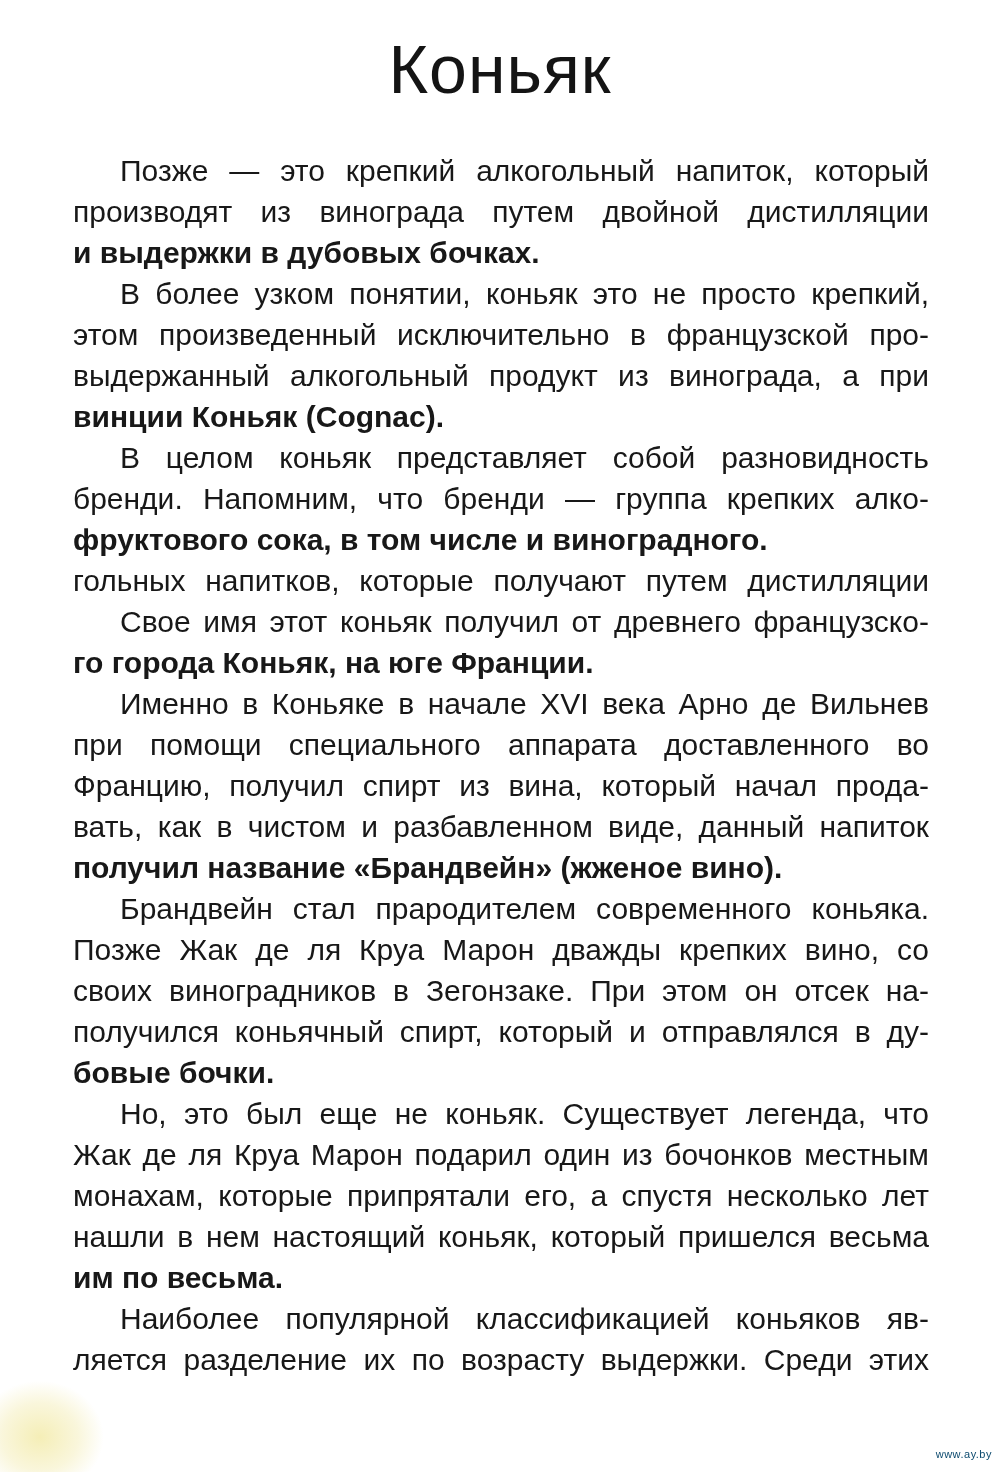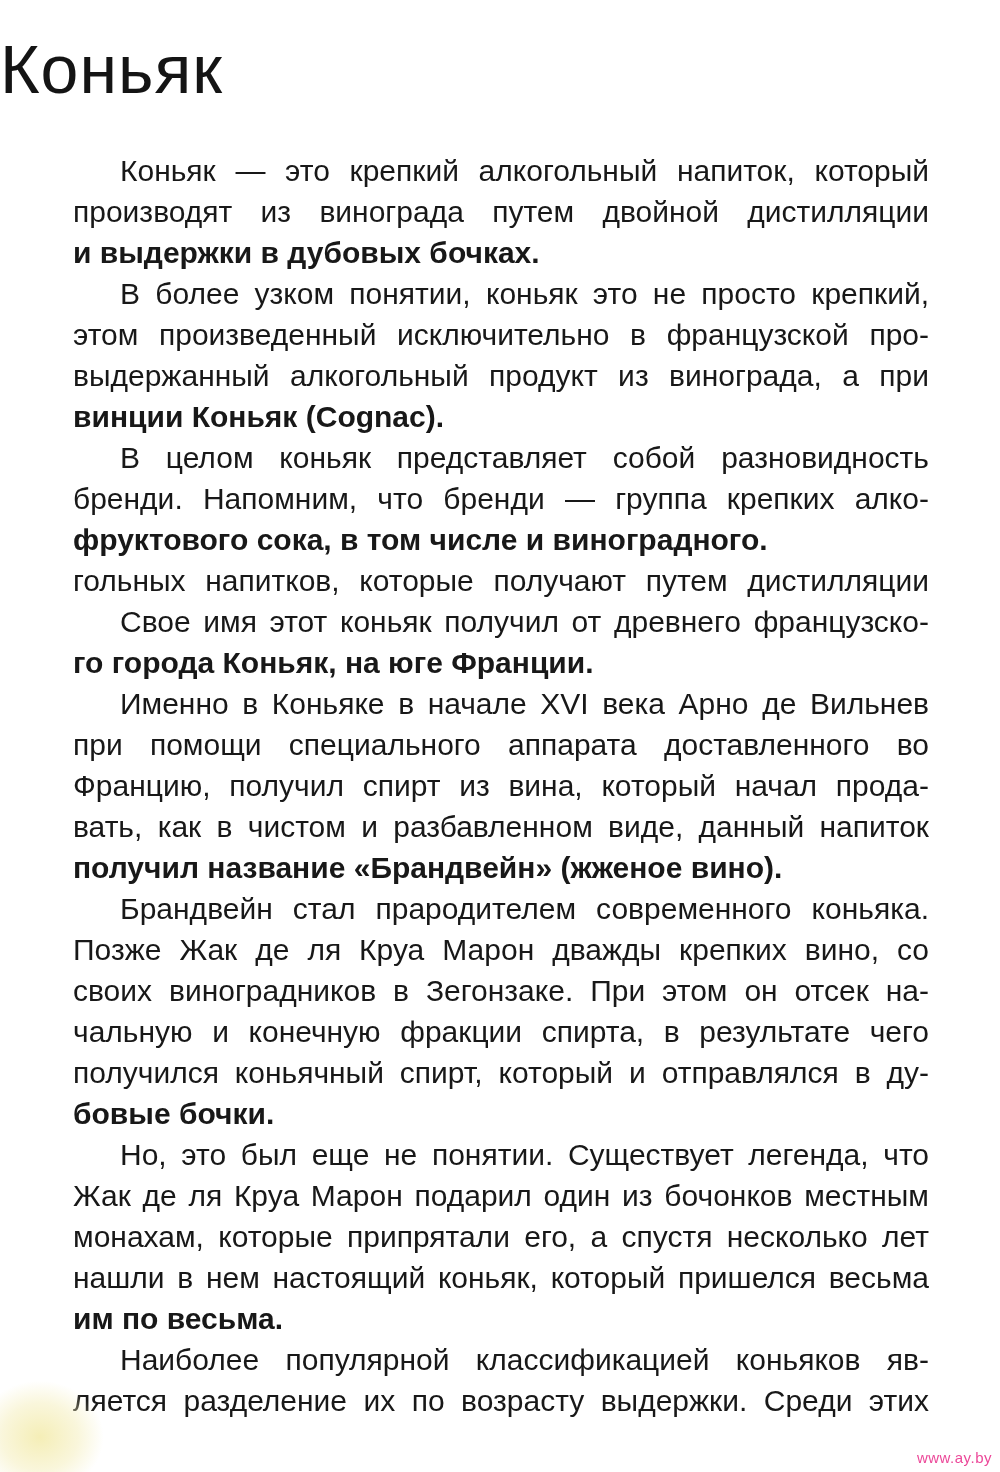--- a/index.html
+++ b/index.html
@@ -15,20 +15,21 @@
     overflow: hidden;
     font-family: "Liberation Sans", sans-serif;
     color: #181818;
   }
   .title {
     position: absolute;
     top: 30px;
     left: 0;
     width: 100%;
     margin: 0;
+    text-align: center;
     font-size: 68px;
     font-weight: 400;
     letter-spacing: 1px;
     color: #141414;
   }
   .article-body {
     position: absolute;
     top: 150px;
     left: 73px;
     width: 856px;
@@ -60,35 +61,35 @@
     height: 150px;
     background: radial-gradient(ellipse closest-side,
                 rgba(243, 235, 170, 0.85) 0%,
                 rgba(245, 239, 190, 0.55) 45%,
                 rgba(248, 244, 210, 0.0) 75%);
     pointer-events: none;
   }
   .watermark {
     position: absolute;
     right: 8px;
-    bottom: 6px;
-    font-size: 15px;
+    bottom: 12px;
+    font-size: 11px;
     letter-spacing: 0.5px;
-    color: #ec4899;
+    color: #0c4a6e;
   }
 </style>
 </head>
 <body>
 
 <div class="page">
   <h1 class="title">Коньяк</h1>
 
   <div class="article-body">
       <div class="para">
-        <div class="line first">Коньяк — это крепкий алкогольный напиток, который</div>
+        <div class="line first">Позже — это крепкий алкогольный напиток, который</div>
         <div class="line">производят из винограда путем двойной дистилляции</div>
         <div class="line lastline">и выдержки в дубовых бочках.</div>
       </div>
       <div class="para">
         <div class="line first">В более узком понятии, коньяк это не просто крепкий,</div>
         <div class="line">этом произведенный исключительно в французской про-</div>
         <div class="line">выдержанный алкогольный продукт из винограда, а при</div>
         <div class="line lastline">винции Коньяк (Cognac).</div>
       </div>
       <div class="para">
@@ -105,26 +106,25 @@
         <div class="line first">Именно в Коньяке в начале XVI века Арно де Вильнев</div>
         <div class="line">при помощи специального аппарата доставленного во</div>
         <div class="line">Францию, получил спирт из вина, который начал прода-</div>
         <div class="line">вать, как в чистом и разбавленном виде, данный напиток</div>
         <div class="line lastline">получил название «Брандвейн» (жженое вино).</div>
       </div>
       <div class="para">
         <div class="line first">Брандвейн стал прародителем современного коньяка.</div>
         <div class="line">Позже Жак де ля Круа Марон дважды крепких вино, со</div>
         <div class="line">своих виноградников в Зегонзаке. При этом он отсек на-</div>
-        <div class="line">чальную и конечную фракции спирта, в результате чего</div>
         <div class="line">получился коньячный спирт, который и отправлялся в ду-</div>
         <div class="line lastline">бовые бочки.</div>
       </div>
       <div class="para">
-        <div class="line first">Но, это был еще не понятии. Существует легенда, что</div>
+        <div class="line first">Но, это был еще не коньяк. Существует легенда, что</div>
         <div class="line">Жак де ля Круа Марон подарил один из бочонков местным</div>
         <div class="line">монахам, которые припрятали его, а спустя несколько лет</div>
         <div class="line">нашли в нем настоящий коньяк, который пришелся весьма</div>
         <div class="line lastline">им по весьма.</div>
       </div>
       <div class="para">
         <div class="line first">Наиболее популярной классификацией коньяков яв-</div>
         <div class="line">ляется разделение их по возрасту выдержки. Среди этих</div>
       </div>
     </div>

